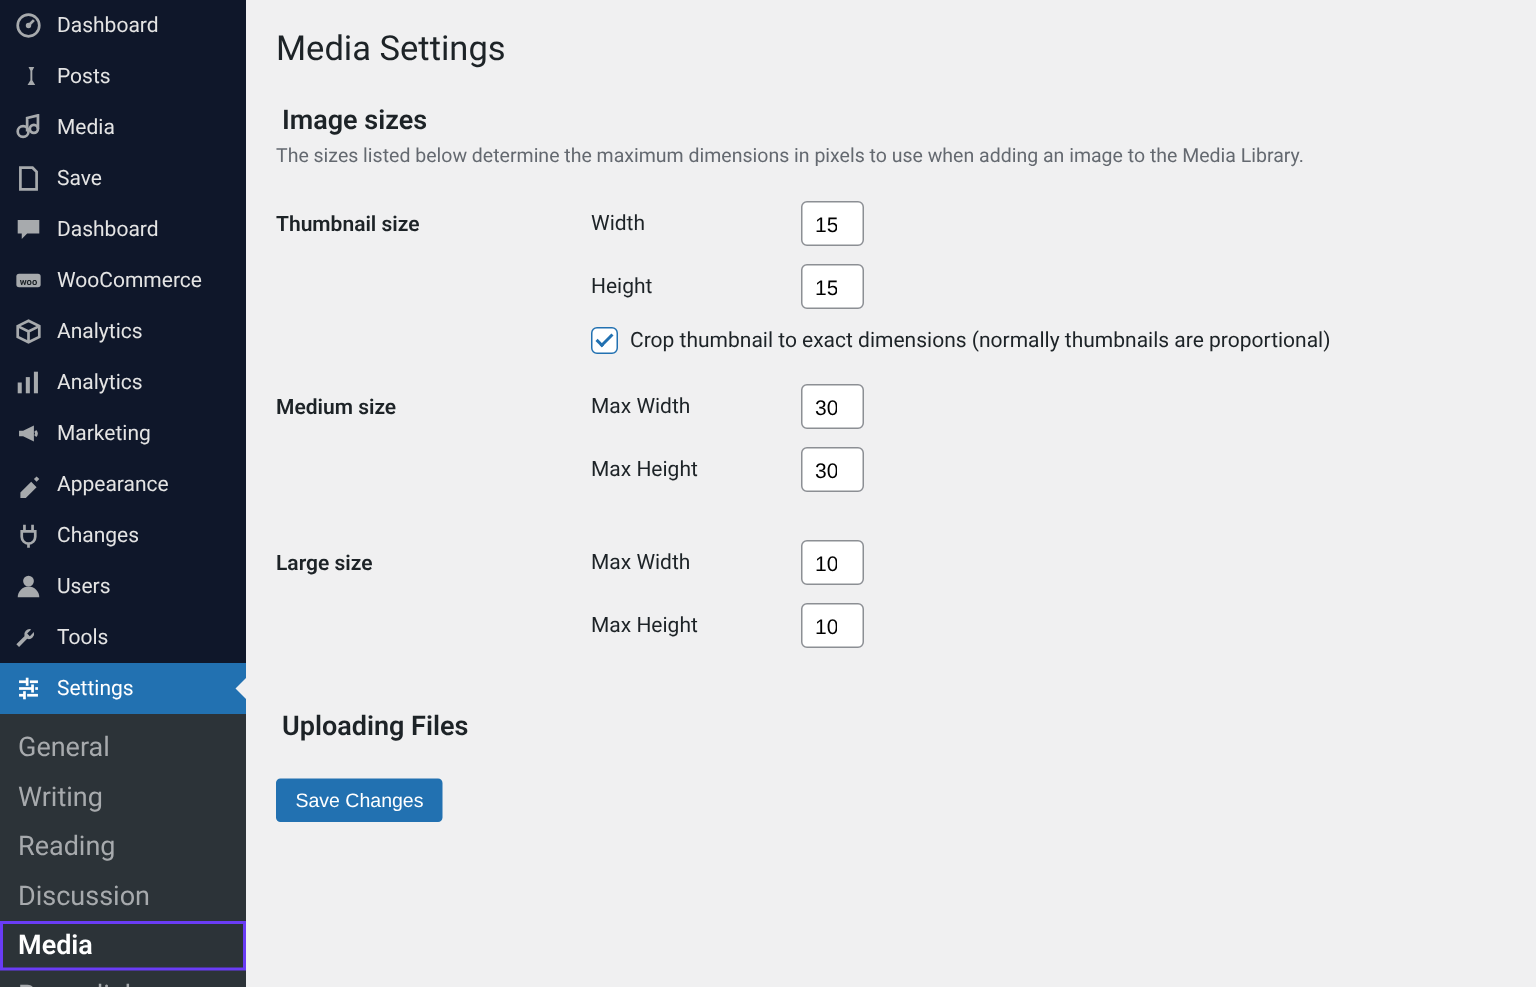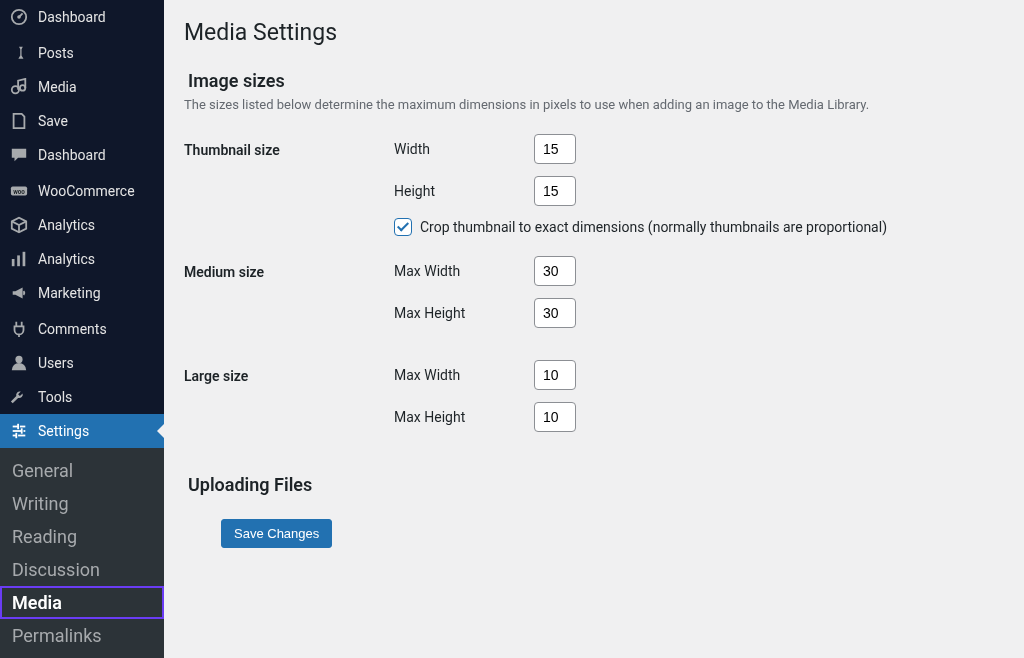--- a/index.html
+++ b/index.html
@@ -170,21 +170,20 @@
   .button-primary {
     display: inline-block;
     background: #2271b1;
     border: 1px solid #2271b1;
     color: #fff;
     padding: 6px 12px;
     font-size: 13px;
     border-radius: 3px;
     cursor: pointer;
     margin-top: 18px;
-    margin-left: 37px;
   }
   svg { width: 18px; height: 18px; fill: currentColor; }
 </style>
 </head>
 <body>
 
 <div class="sidebar">
 
   <div class="menu-item">
     <span class="icon">
@@ -277,28 +276,36 @@
         <svg viewBox="0 0 20 20">
           <path d="M3 8v4h3l8 4V4L6 8z"></path>
           <path d="M15 8a3 3 0 010 4" fill="none" stroke="currentColor" stroke-width="2"></path>
         </svg>
       </span>
     <span>Marketing</span>
   </div>
 
   <div class="menu-sep"></div>
 
+  <div class="menu-item">
+    <span class="icon">
+        <svg viewBox="0 0 20 20">
+          <path d="M4 16l8-8 4 4-8 8H4zM14 6l2-2 2 2-2 2z"></path>
+        </svg>
+      </span>
+    <span>Appearance</span>
+  </div>
 
   <div class="menu-item">
     <span class="icon">
         <svg viewBox="0 0 20 20">
           <path d="M7 2v5M13 2v5M5 7h10v4a5 5 0 01-10 0zM10 16v3" fill="none" stroke="currentColor" stroke-width="2"></path>
         </svg>
       </span>
-    <span>Comments</span>
+    <span>Changes</span>
   </div>
 
   <div class="menu-item">
     <span class="icon">
         <svg viewBox="0 0 20 20">
           <circle cx="10" cy="6" r="4"></circle>
           <path d="M2 18a8 8 0 0116 0z"></path>
         </svg>
       </span>
     <span>Users</span>

